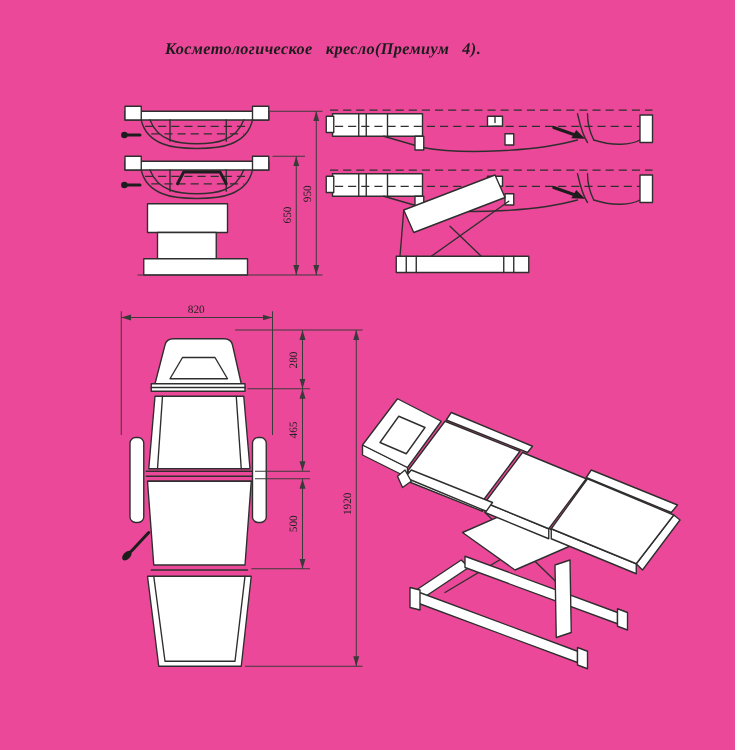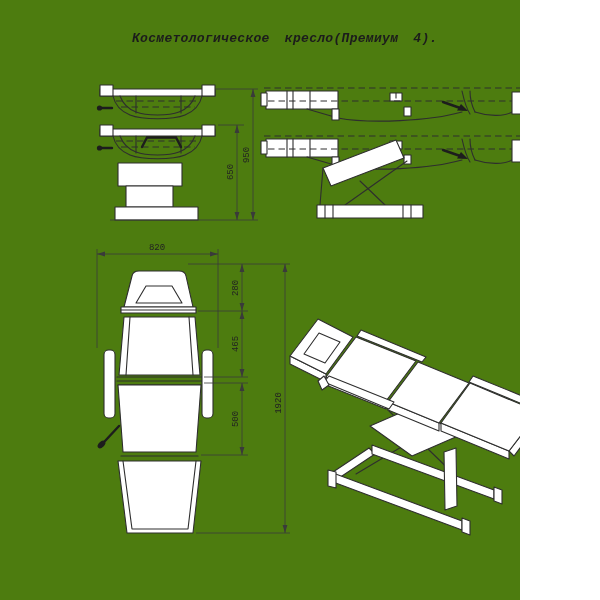--- a/index.html
+++ b/index.html
@@ -1,17 +1,17 @@
 <!DOCTYPE html>
 <html><head>
 <meta charset="utf-8">
 <style>
   html,body{margin:0;padding:0;background:#fff;}
-  .page{position:relative;width:520px;height:600px;background:#4d7c0f;overflow:hidden;
-        font-family:Liberation Mono, monospace;}
+  .page{position:relative;width:588px;height:600px;background:#ec4899;overflow:hidden;
+        font-family:Liberation Serif, serif;}
   .title{position:absolute;left:132px;top:31px;font-size:13px;font-style:italic;font-weight:600;
          letter-spacing:.3px;word-spacing:7px;color:#1c1c1c;white-space:nowrap;}
   svg{position:absolute;left:0;top:0;}
   .ln{fill:none;stroke:#2e2e2e;stroke-width:1.1;stroke-linejoin:round;stroke-linecap:round;}
   .wf{fill:#ffffff;stroke:#2e2e2e;stroke-width:1.1;stroke-linejoin:round;}
   .dash{fill:none;stroke:#2e2e2e;stroke-width:1;stroke-dasharray:6.5 4;}
   .thick{fill:none;stroke:#1d1d1d;stroke-width:2.4;stroke-linecap:round;}
   .blk{fill:#1d1d1d;stroke:none;}
   .dim{fill:none;stroke:#3a3a3a;stroke-width:.8;}
   .dtxt{font-size:9px;fill:#222222;}

